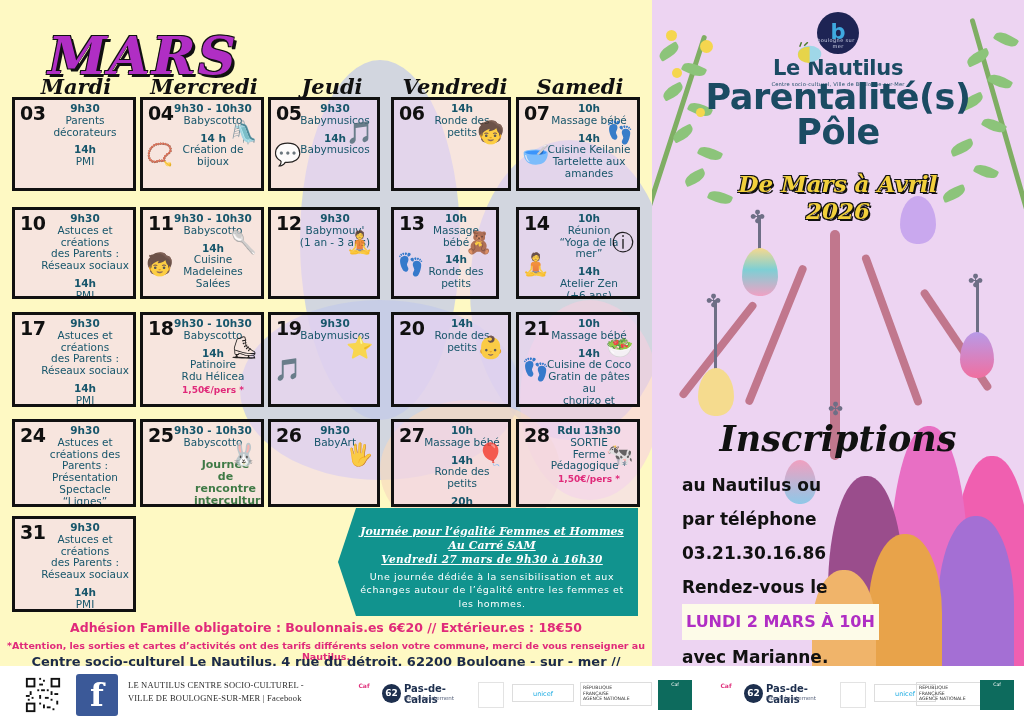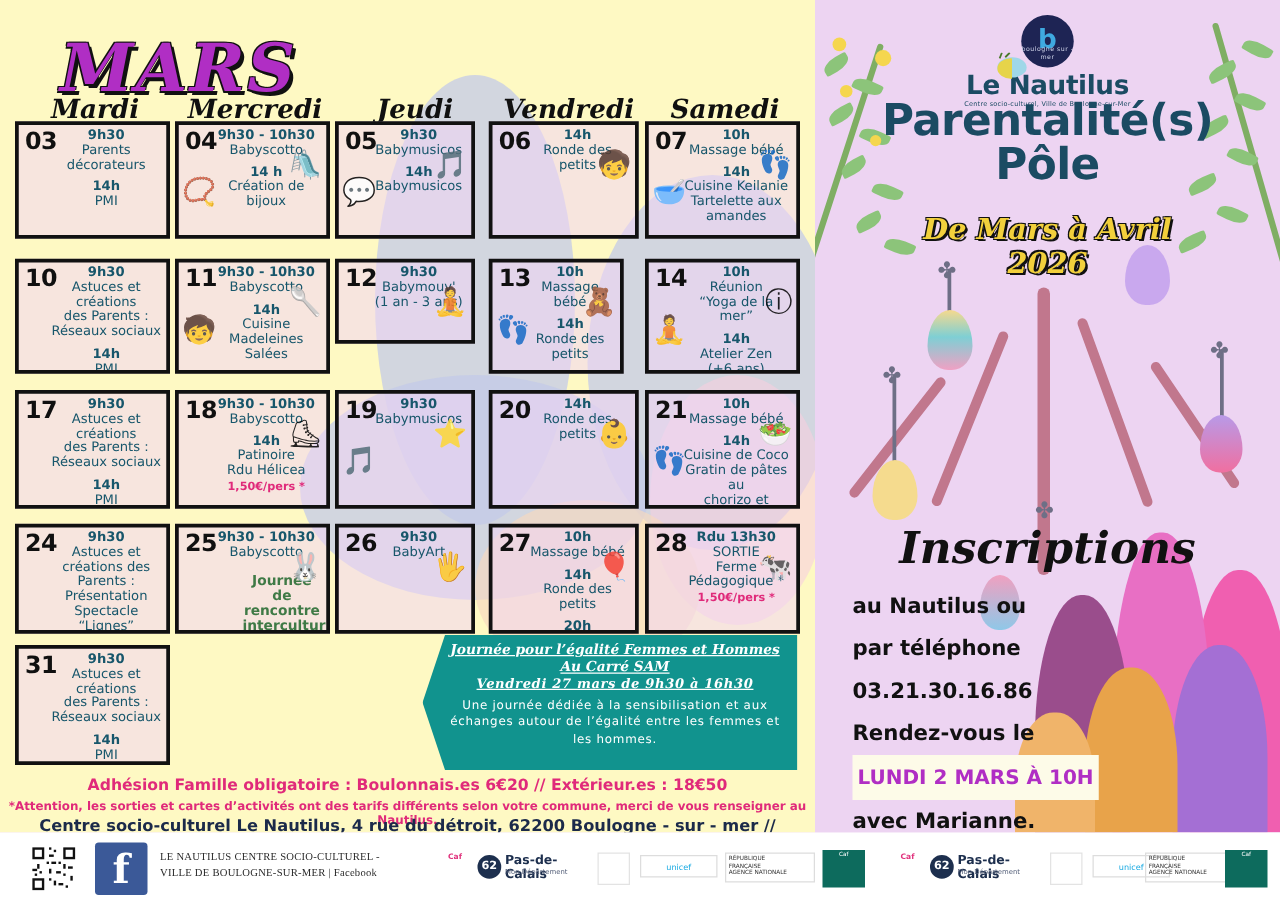--- a/index.html
+++ b/index.html
@@ -51,21 +51,21 @@
   .cell .green { color:#3f7a46; font-weight:bold; font-size:11px; }
 
   
   .deco { position:absolute; font-size:22px; line-height:1; opacity:.95; }
 
   
   #teal-banner {
     position:absolute; left:338px; top:508px; width:300px; height:108px;
     background:#11938e; color:#fff;
     clip-path: polygon(6% 0, 100% 0, 100% 100%, 6% 100%, 0 50%);
-    padding:5px 10px 5px 18px; text-align:center;
+    padding:17px 10px 5px 18px; text-align:center;
     font-family:"DejaVu Serif", serif; font-size:10px; line-height:1.28;
   }
   #teal-banner .bl { font-weight:bold; font-style:italic; text-decoration:underline; font-size:11px; display:block; }
   #teal-banner .bl2 { font-weight:bold; font-style:italic; text-decoration:underline; font-size:10.5px; display:block; letter-spacing:.5px; }
   #teal-banner .bp { display:block; font-family:"DejaVu Sans", sans-serif; font-size:9.5px; letter-spacing:.6px; margin-top:3px; line-height:1.45; }
 
   
   #equality-band {
     position:absolute; left:130px; top:510px; width:215px; height:108px;
     background:linear-gradient(180deg,#f6dcc0 0%, #f6dcc0 100%);
@@ -248,21 +248,21 @@
               <span class="d">Babyscotto</span>
             </div>
             <div class="ev" style="margin-top: 6px;">
               <span class="t">14h</span>
               <span class="d">Cuisine<br>Madeleines Salées</span>
             </div>
           </div>
           <span class="deco" style="right: 3px; top: 22px; opacity: 0.85;">🥄</span>
           <span class="deco" style="left: 3px; top: 44px; opacity: 0.85;">🧒</span>
         </div>
-        <div class="cell" style="left: 268px; top: 207px; width: 112px; height: 68px;">
+        <div class="cell" style="left: 268px; top: 207px; width: 112px; height: 92px;">
           <div class="daynum">12</div>
           <div class="body">
             <div class="ev">
               <span class="t">9h30</span>
               <span class="d">Babymouv'<br>(1 an - 3 ans)</span>
             </div>
           </div>
           <span class="deco" style="right: 3px; top: 22px; opacity: 0.85;">🧘</span>
         </div>
         <div class="cell" style="left: 391px; top: 207px; width: 108px; height: 92px;">

